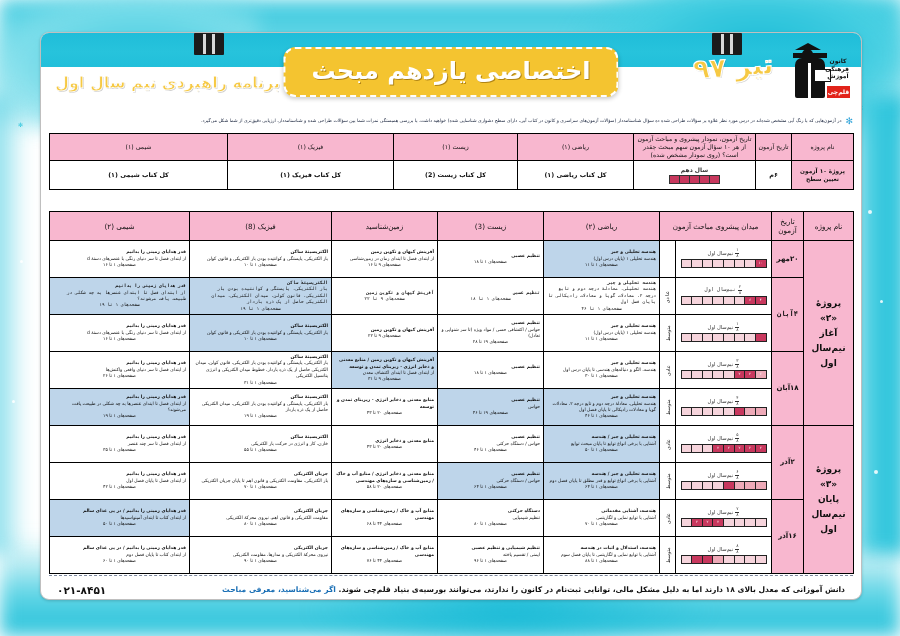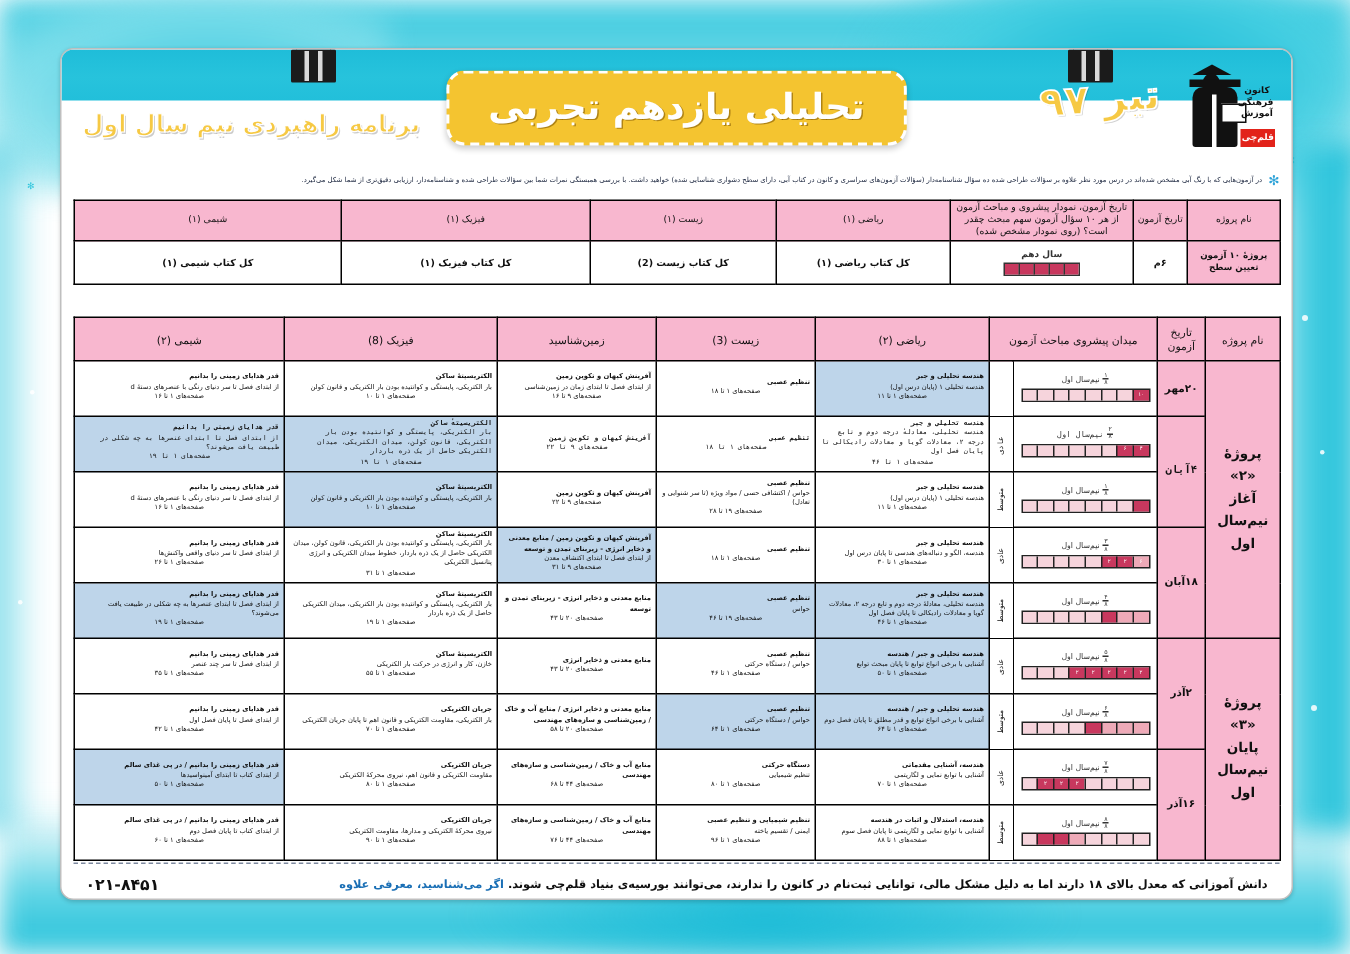--- a/index.html
+++ b/index.html
@@ -204,21 +204,21 @@
       <span>آموزش</span>
     </div>
     <div class="redbox">
         <span>قلم‌چی</span>
       </div>
   </div>
 
   <div id="datebig">تیر ۹۷</div>
 
   <div id="maintitle">
-    <span>تحلیلی یازدهم تجربی</span>
+    <span>اختصاصی یازدهم مبحث</span>
   </div>
 
   <div id="subtitle">برنامه راهبردی نیم سال اول</div>
 
   <div id="noteline">
     <span class="ast">✻</span>
     <span class="txt">در آزمون‌هایی که با رنگ آبی مشخص شده‌اند در درس مورد نظر علاوه بر سؤالات طراحی شده ده سؤال شناسنامه‌دار (سؤالات آزمون‌های سراسری و کانون در کتاب آبی، دارای سطح دشواری شناسایی شده) خواهید داشت. با بررسی همبستگی نمرات شما بین سؤالات طراحی شده و شناسنامه‌دار، ارزیابی دقیق‌تری از شما شکل می‌گیرد.</span>
   </div>
 
   <table class="tbl" id="toptbl">
@@ -486,21 +486,21 @@
           <td class="thickb"><span class="cellttl">جریان الکتریکی</span><span class="cellsub"> نیروی محرکهٔ الکتریکی و مدارها، مقاومت الکتریکی</span><span class="cellrng">صفحه‌های ۱ تا ۹۰</span></td>
           <td class="thickb"><span class="cellttl">قدر هدایای زمینی را بدانیم / در پی غذای سالم</span><span class="cellsub"> از ابتدای کتاب تا پایان فصل دوم</span><span class="cellrng">صفحه‌های ۱ تا ۶۰</span></td>
         </tr>
       </tbody>
   </table>
 
   <div id="dashline"></div>
   <div id="footer">
     <div id="ftxt">
       <span>دانش آموزانی که معدل بالای ۱۸ دارند اما به دلیل مشکل مالی، توانایی ثبت‌نام در کانون را ندارند، می‌توانند بورسیه‌ی بنیاد قلم‌چی شوند.</span>
-      <span class="blue">اگر می‌شناسید، معرفی علاوه</span>
+      <span class="blue">اگر می‌شناسید، معرفی مباحث</span>
     </div>
 
     <div id="fphones">
       <span>۰۲۱-۸۴۵۱</span>
       <span>۰۲۱-۶۴۶۳</span>
     </div>
   </div>
 
 </div>
 

